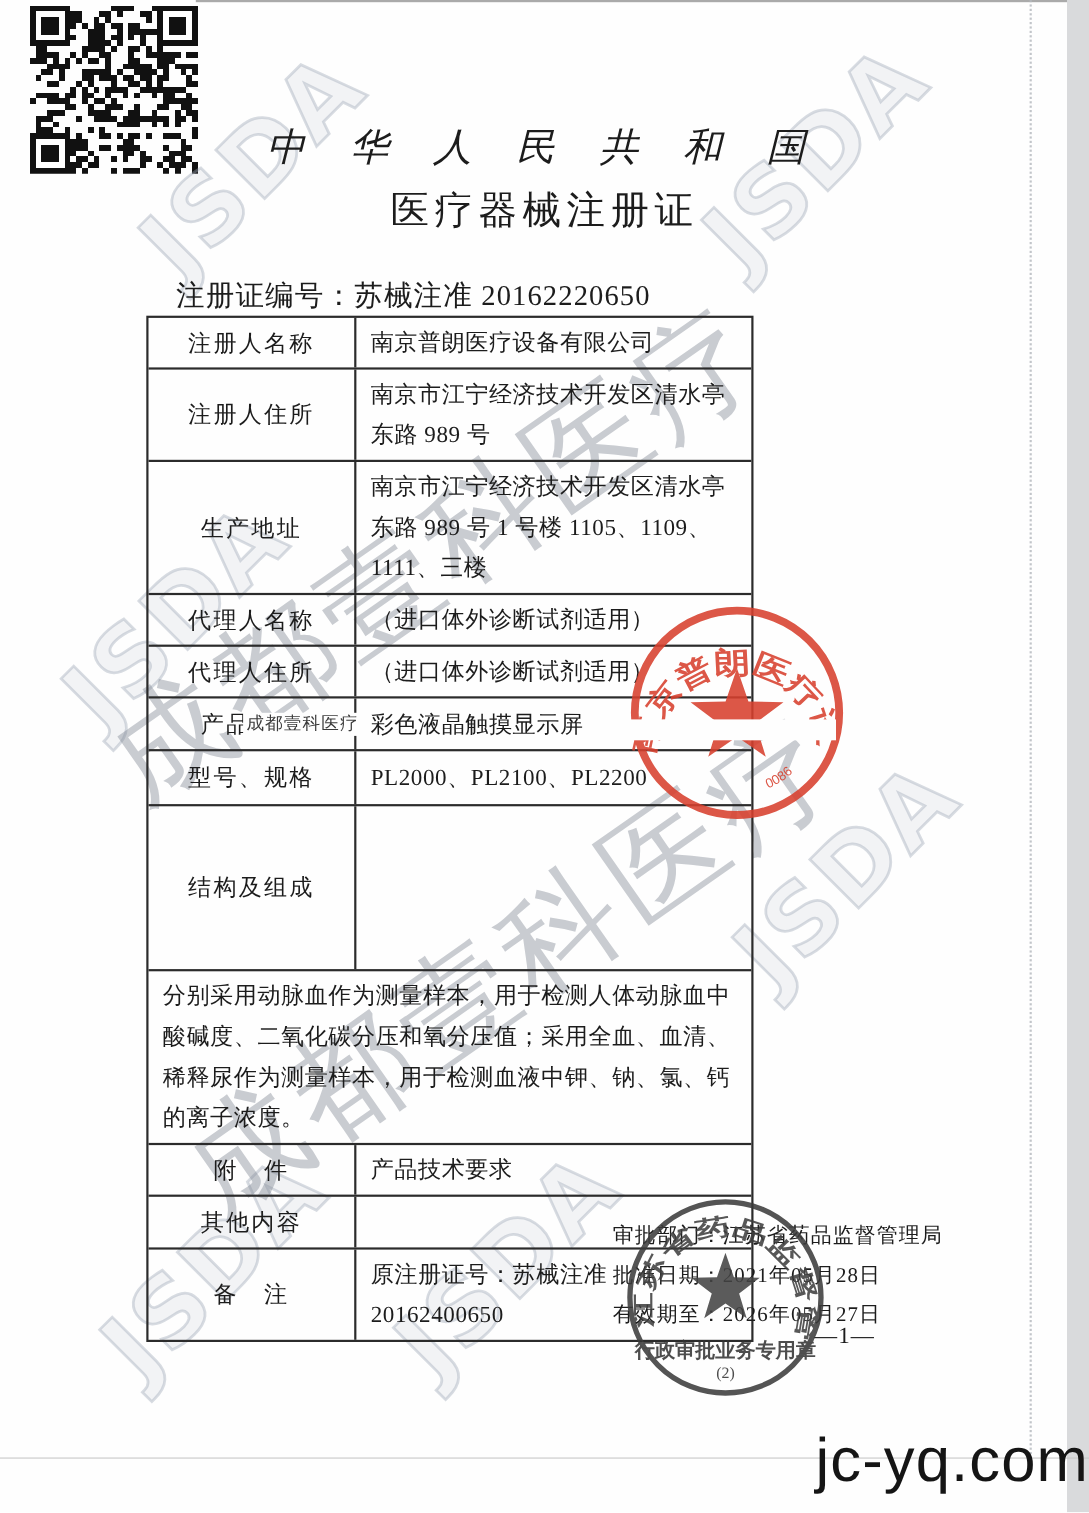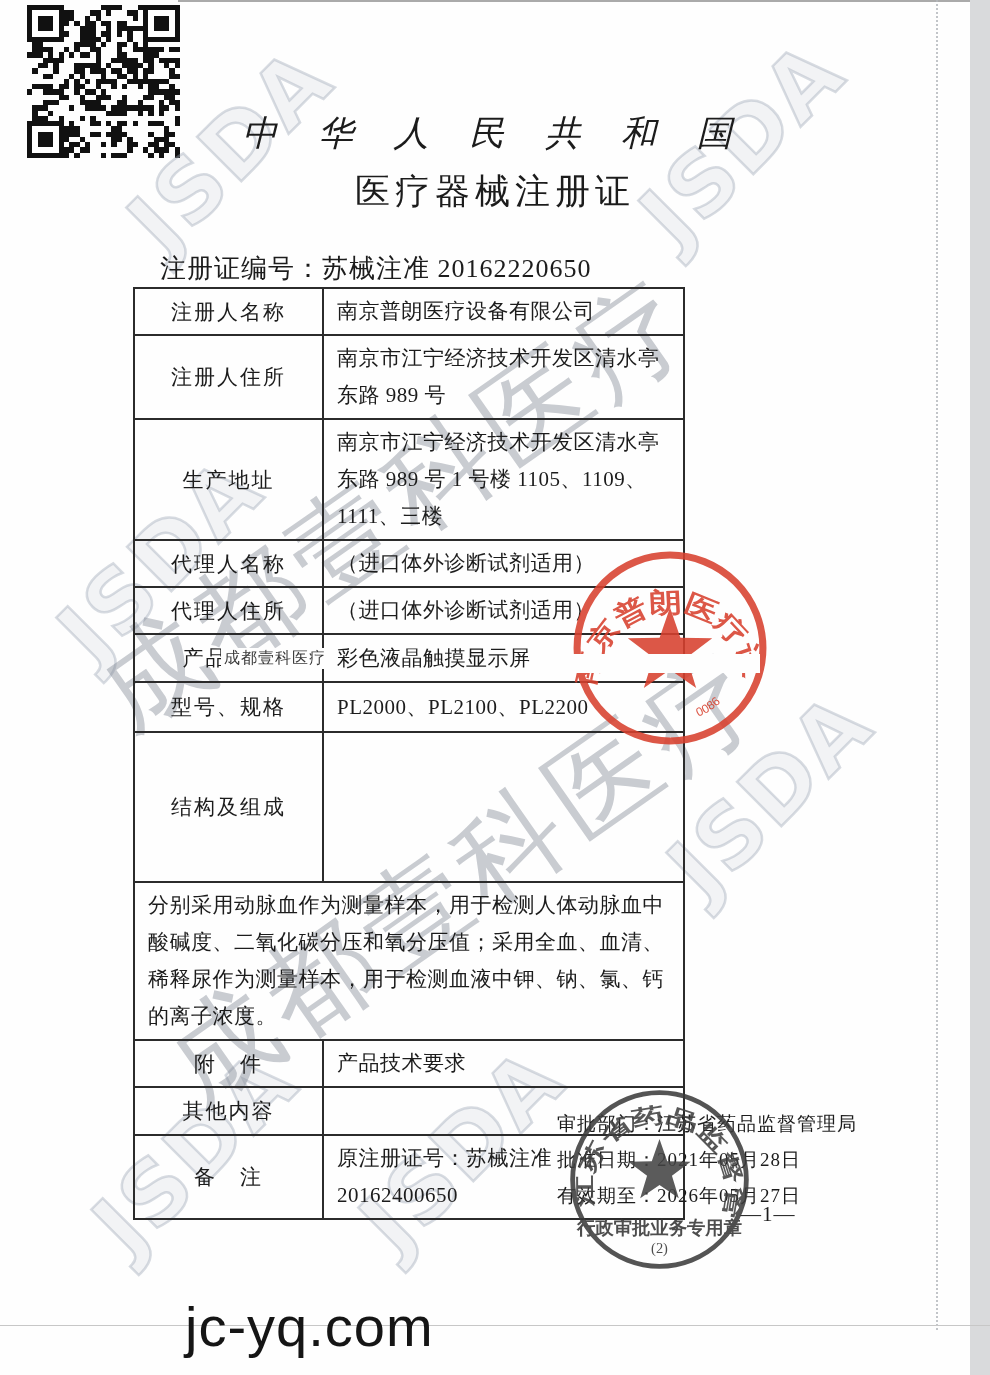--- a/index.html
+++ b/index.html
@@ -55,21 +55,21 @@
   .t-row:nth-child(11){min-height:48px}.t-row:nth-child(12){min-height:46px}
   
   .red-stamp{position:absolute;left:569px;top:547px;width:202px;height:202px;opacity:.88;z-index:3;}
   .black-stamp{position:absolute;left:563px;top:1083px;width:193px;height:193px;opacity:.87;z-index:3;}
   .white-band{position:absolute;left:556px;top:654px;width:204px;height:19px;background:#fefefe;z-index:4;}
   .vendor-label{position:absolute;left:221px;top:648px;font-family:"Liberation Sans",sans-serif;
     font-size:16px;color:#3a3a3a;background:#fefefe;padding:0 3px;z-index:5;letter-spacing:1px;}
   
   .approval{position:absolute;left:523px;top:1106px;font-size:19px;line-height:36px;z-index:2;letter-spacing:1px;margin-left:34px;}
   .page-num{position:absolute;left:740px;top:1202px;font-size:21px;z-index:2;letter-spacing:1px;}
-  .site{position:absolute;left:0;top:1294px;width:990px;text-align:left;z-index:2;
+  .site{position:absolute;left:0;top:1294px;width:990px;text-align:right;z-index:2;
     font-family:"Liberation Sans",sans-serif;font-size:56px;color:#151515;
     text-indent:185px;letter-spacing:1px;}
 </style>
 </head>
 <body>
 
 <div class="page">
 
   <div class="top-hairline"></div>
   <div class="edge-dotted"></div>

